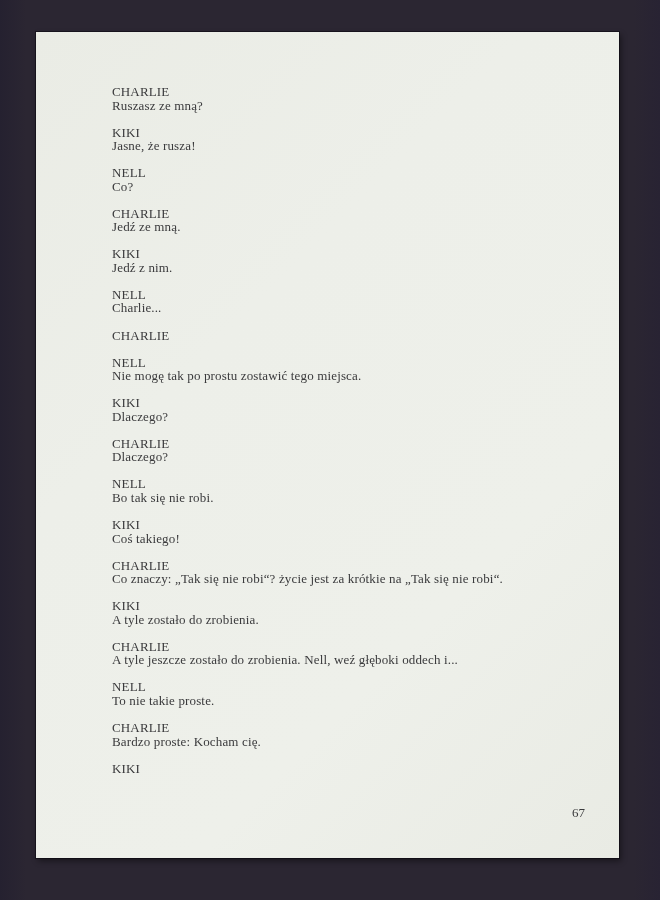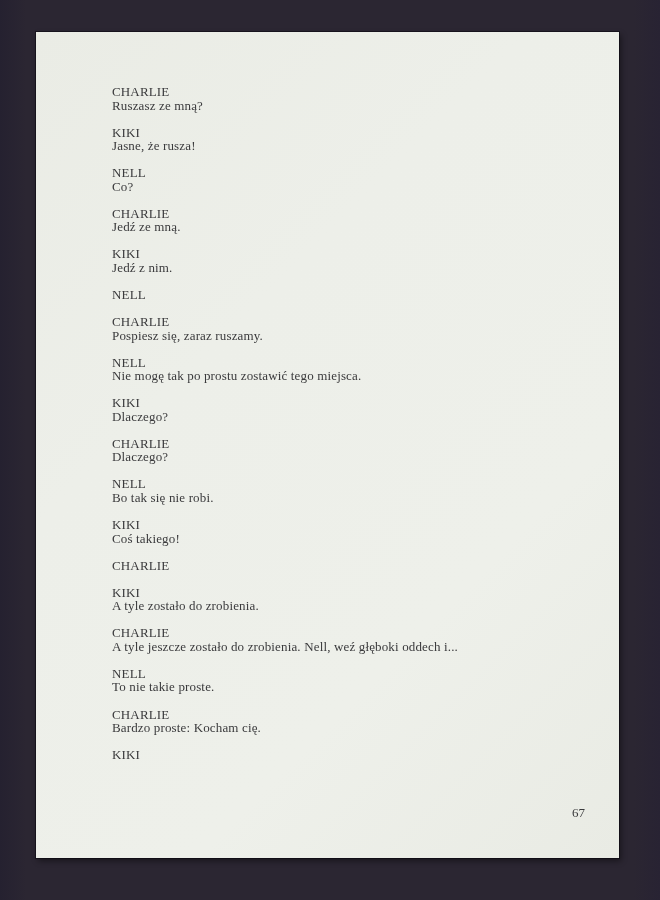--- a/index.html
+++ b/index.html
@@ -72,25 +72,25 @@
       <div class="line">Jedź ze mną.</div>
     </div>
 
     <div class="cue">
       <div class="speaker">KIKI</div>
       <div class="line">Jedź z nim.</div>
     </div>
 
     <div class="cue">
       <div class="speaker">NELL</div>
+      <div class="line">Charlie...</div>
     </div>
 
     <div class="cue">
       <div class="speaker">CHARLIE</div>
-      <div class="line">Pospiesz się, zaraz ruszamy.</div>
     </div>
 
     <div class="cue">
       <div class="speaker">NELL</div>
       <div class="line">Nie mogę tak po prostu zostawić tego miejsca.</div>
     </div>
 
     <div class="cue">
       <div class="speaker">KIKI</div>
       <div class="line">Dlaczego?</div>
@@ -106,20 +106,21 @@
       <div class="line">Bo tak się nie robi.</div>
     </div>
 
     <div class="cue">
       <div class="speaker">KIKI</div>
       <div class="line">Coś takiego!</div>
     </div>
 
     <div class="cue">
       <div class="speaker">CHARLIE</div>
+      <div class="line">Co znaczy: „Tak się nie robi“? życie jest za krótkie na „Tak się nie robi“.</div>
     </div>
 
     <div class="cue">
       <div class="speaker">KIKI</div>
       <div class="line">A tyle zostało do zrobienia.</div>
     </div>
 
     <div class="cue">
       <div class="speaker">CHARLIE</div>
       <div class="line">A tyle jeszcze zostało do zrobienia. Nell, weź głęboki oddech i...</div>

